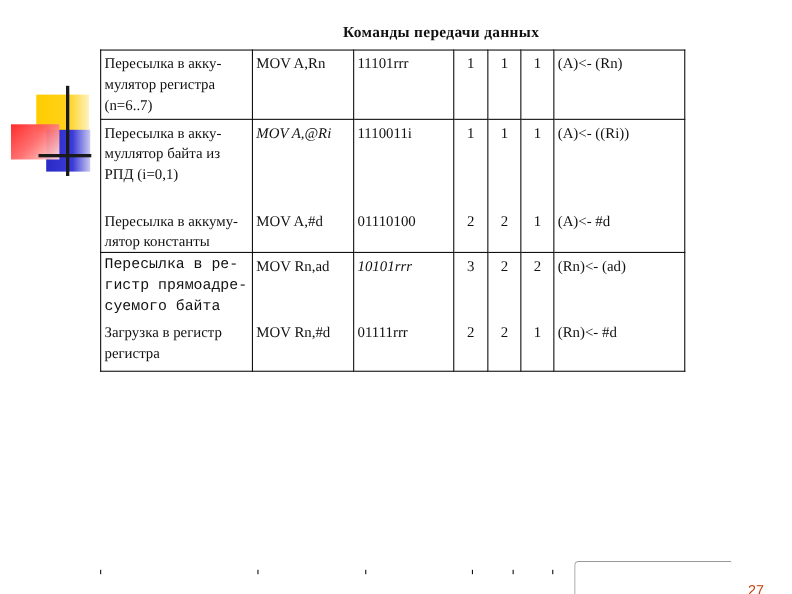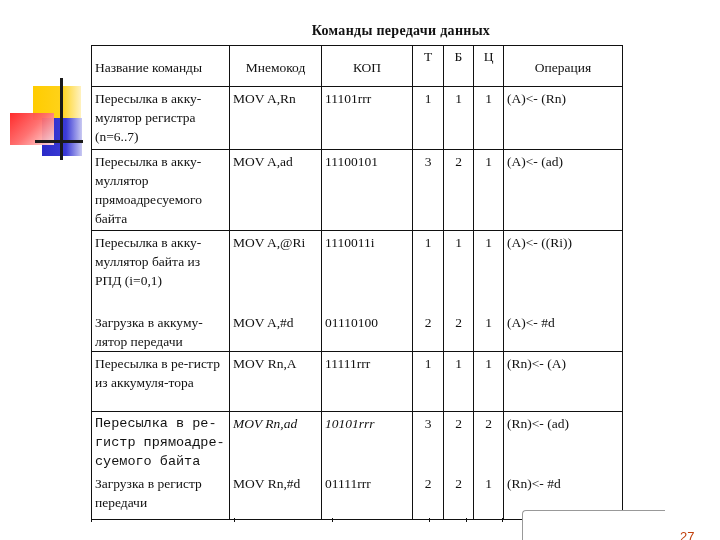--- a/index.html
+++ b/index.html
@@ -69,57 +69,39 @@
   <colgroup>
     <col class="c1">
       <col class="c2">
       <col class="c3">
       <col class="c4">
       <col class="c5">
       <col class="c6">
       <col class="c7">
   </colgroup>
   <tbody>
-      <tr>
-    <th style="text-align:left;">Название команды</th>
-    <th>Мнемокод</th>
-    <th>КОП</th>
-    <th class="small">Т</th>
-    <th class="small">Б</th>
-    <th class="small">Ц</th>
-    <th>Операция</th>
-  </tr>
 
   <tr style="height:63px;">
     <td>Пересылка в акку-мулятор  регистра (n=6..7)</td>
     <td>MOV A,Rn</td>
     <td>11101rrr</td>
     <td class="num">1</td>
     <td class="num">1</td>
     <td class="num">1</td>
     <td>(A)&lt;- (Rn)</td>
   </tr>
 
-  <tr style="height:81px;">
-    <td>Пересылка в акку-муллятор прямоадресуемого байта</td>
-    <td>MOV A,ad</td>
-    <td>11100101</td>
-    <td class="num">3</td>
-    <td class="num">2</td>
-    <td class="num">1</td>
-    <td>(A)&lt;- (ad)</td>
-  </tr>
 
   <tr style="height:121px;">
     <td>
       <span class="sub" style="height:80px;">Пересылка в акку-муллятор  байта из РПД (i=0,1)</span>
-      <span class="sub">Загрузка в аккуму-лятор передачи</span>
+      <span class="sub">Пересылка в аккуму-лятор константы</span>
     </td>
     <td>
-      <span class="sub" style="height:80px;">MOV A,@Ri</span>
+      <span class="sub" style="height:80px;font-style:italic;">MOV A,@Ri</span>
       <span class="sub">MOV A,#d</span>
     </td>
     <td>
       <span class="sub" style="height:80px;">1110011i</span>
       <span class="sub">01110100</span>
     </td>
     <td class="num">
       <span class="sub" style="height:80px;">1</span>
       <span class="sub">2</span>
     </td>
@@ -130,37 +112,28 @@
     <td class="num">
       <span class="sub" style="height:80px;">1</span>
       <span class="sub">1</span>
     </td>
     <td>
       <span class="sub" style="height:80px;">(A)&lt;- ((Ri))</span>
       <span class="sub">(A)&lt;- #d</span>
     </td>
   </tr>
 
-  <tr style="height:60px;">
-    <td>Пересылка в ре-гистр из аккумуля-тора</td>
-    <td>MOV Rn,A</td>
-    <td>11111rrr</td>
-    <td class="num">1</td>
-    <td class="num">1</td>
-    <td class="num">1</td>
-    <td>(Rn)&lt;- (A)</td>
-  </tr>
 
   <tr style="height:108px;">
     <td>
       <span class="sub" style="height:60px;font-family:Liberation Mono, monospace;">Пересылка в ре-гистр прямоадре-суемого байта</span>
-      <span class="sub">Загрузка в регистр передачи</span>
+      <span class="sub">Загрузка в регистр регистра</span>
     </td>
     <td>
-      <span class="sub" style="height:60px;font-style:italic;">MOV Rn,ad</span>
+      <span class="sub" style="height:60px;">MOV Rn,ad</span>
       <span class="sub">MOV Rn,#d</span>
     </td>
     <td>
       <span class="sub" style="height:60px;font-style:italic;">10101rrr</span>
       <span class="sub">01111rrr</span>
     </td>
     <td class="num">
       <span class="sub" style="height:60px;">3</span>
       <span class="sub">2</span>
     </td>

